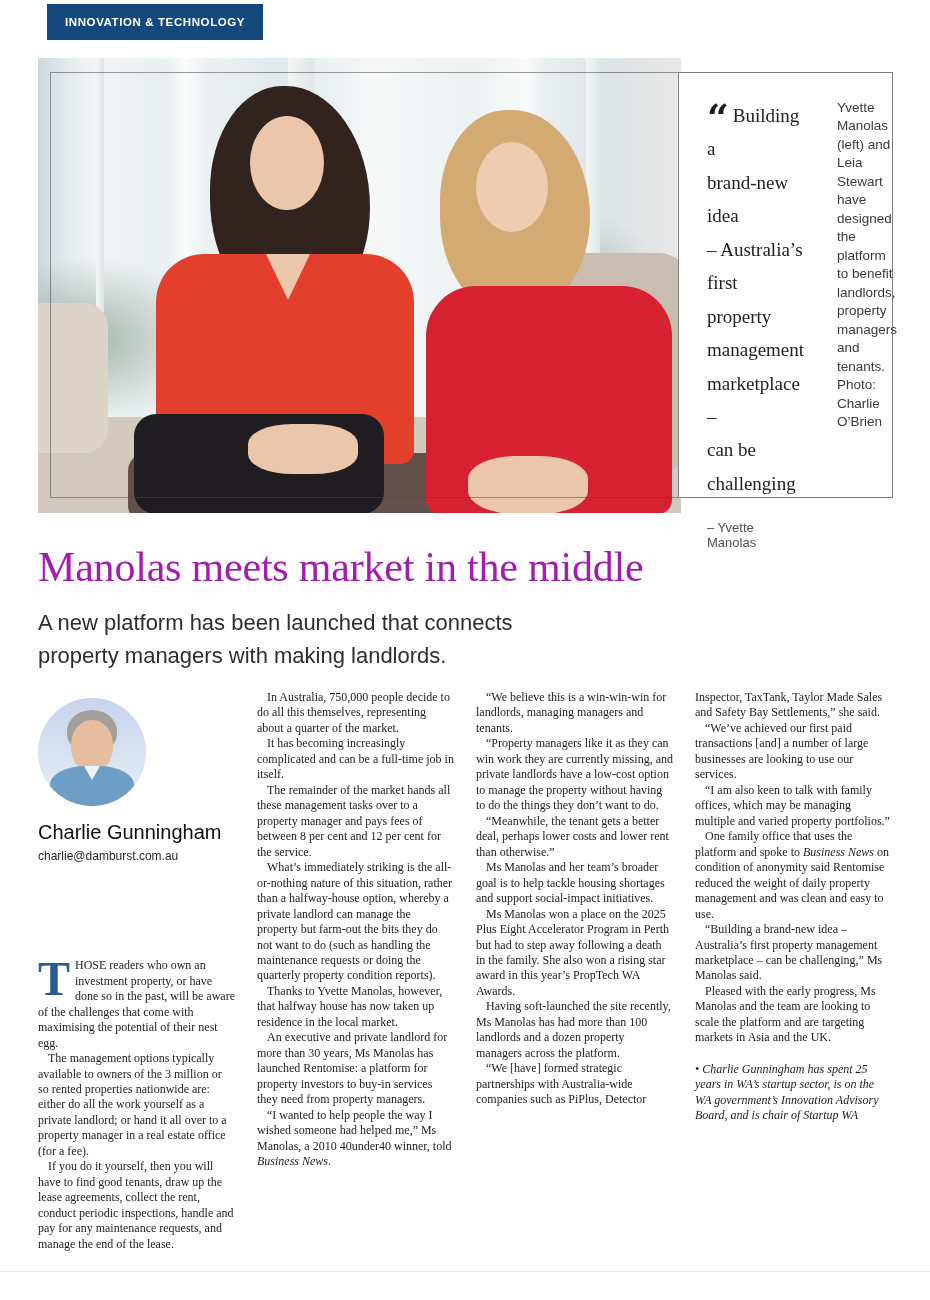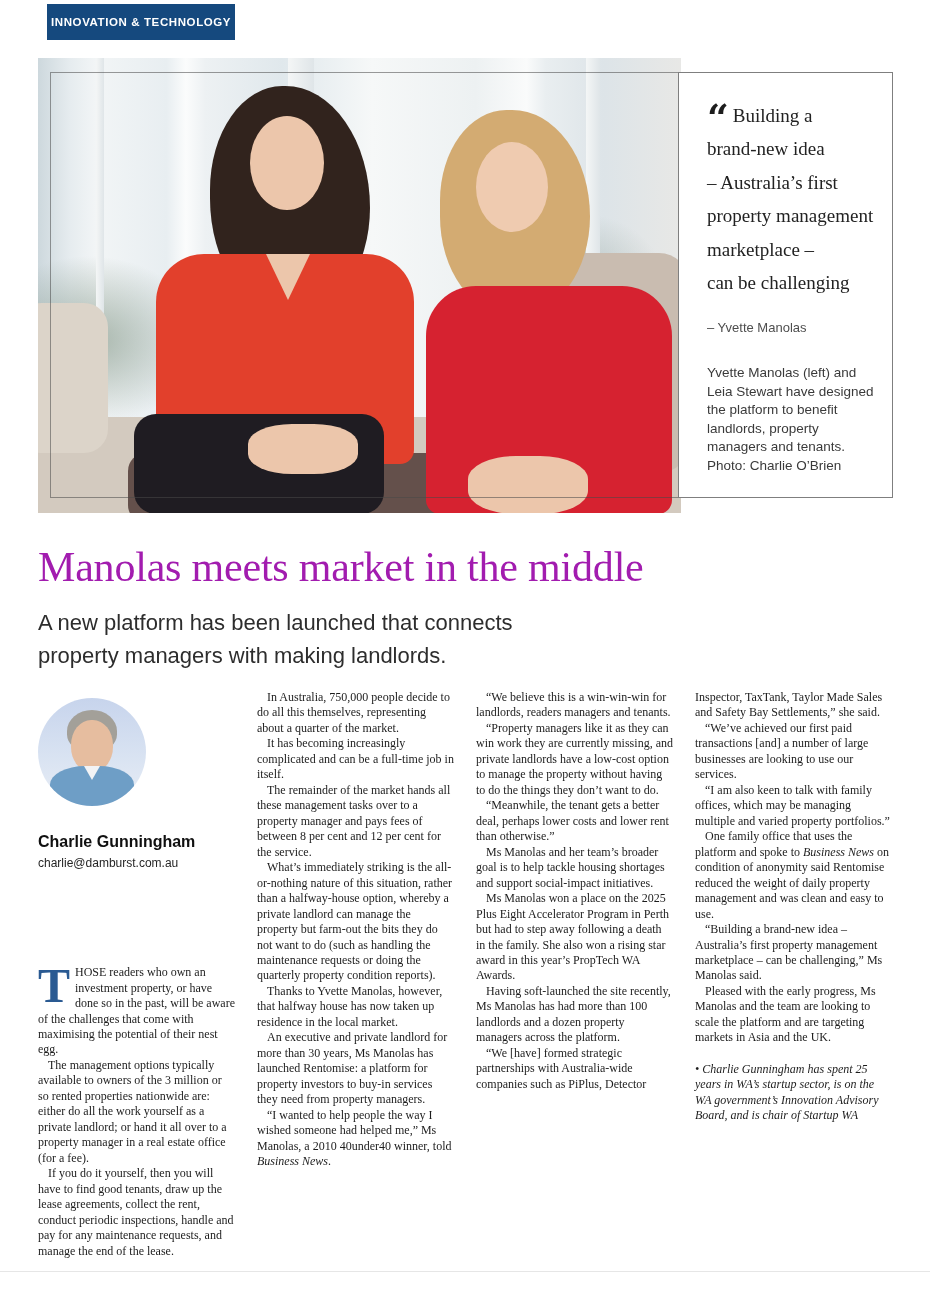--- a/index.html
+++ b/index.html
@@ -6,21 +6,21 @@
   body{
     width:930px;height:1300px;position:relative;background:#fff;
     font-family:"Liberation Serif","DejaVu Serif",serif;color:#1c1c1c;
     overflow:hidden;
   }
 
   
   .banner{
     position:absolute;left:47px;top:4px;background:#15497e;color:#fff;
     font-family:"Liberation Sans","DejaVu Sans",sans-serif;font-weight:bold;
-    font-size:11.5px;letter-spacing:.6px;padding:12px 4px;
+    font-size:11.5px;letter-spacing:.6px;padding:12px 18px;
   }
 
   
   .photo-wrap{position:absolute;left:38px;top:58px;width:855px;height:455px;}
   .photo{position:absolute;left:0;top:0;width:643px;height:455px;overflow:hidden;
     background:
       radial-gradient(ellipse 160px 120px at 8% 62%, rgba(104,128,108,.55), transparent 70%),
       radial-gradient(ellipse 120px 90px at 84% 48%, rgba(120,138,122,.35), transparent 70%),
       linear-gradient(90deg,#cdd8dd 0,#e6ecef 5%,#f2f5f6 9%,#e8eef1 20%,#fbfcfc 23%,#edf1f3 26%,#e0e8ec 38%,#f6f8f8 52%,#edf1f2 68%,#fafbfb 76%,#e9eef0 79%,#dde4e8 88%,#e8e8e6 100%);
   }
@@ -38,27 +38,27 @@
   .p2-face{position:absolute;left:438px;top:84px;width:72px;height:90px;background:#efcbb0;border-radius:50%;}
   .p2-top{position:absolute;left:388px;top:228px;width:246px;height:228px;background:#d62230;border-radius:50px 50px 14px 14px;}
   .hands{position:absolute;left:430px;top:398px;width:120px;height:58px;background:#ecc6ab;border-radius:40%;}
   .hands2{position:absolute;left:210px;top:366px;width:110px;height:50px;background:#ecc6ab;border-radius:40%;}
   .photo-frame{position:absolute;left:12px;top:14px;right:1px;bottom:15px;border:1px solid rgba(72,72,72,.55);pointer-events:none;}
 
   
   .qbox{
     position:absolute;left:640px;top:14px;right:0;bottom:15px;background:#fff;
     border:1px solid #7f7f7f;box-sizing:border-box;padding:26px 18px 22px 28px;
-    display:flex;flex-direction:column;justify-content:space-between;
+    display:flex;flex-direction:row;justify-content:space-between;
   }
   .quote{font-size:19px;line-height:1.76;color:#222;white-space:pre-line;}
   .qmark{font-family:"DejaVu Serif",serif;font-weight:bold;font-size:38px;color:#1d1d1d;
     vertical-align:-9px;margin-right:7px;letter-spacing:-3px;line-height:0;}
   .attr{font-family:"Liberation Sans","DejaVu Sans",sans-serif;font-size:13px;color:#4e4e4e;margin-top:20px;}
-  .cap{font-family:"Liberation Sans","DejaVu Sans",sans-serif;font-size:13.5px;line-height:1.37;color:#3a3a3a;}
+  .cap{font-family:"Liberation Sans","DejaVu Sans",sans-serif;font-size:13.5px;line-height:1.37;color:#3a3a3a;margin-left:33px;}
 
   
   .headline{position:absolute;left:38px;top:543px;width:820px;font-size:42px;letter-spacing:-.2px;color:#a21caf;}
   .subhead{position:absolute;left:38px;top:606px;width:500px;
     font-family:"Liberation Sans","DejaVu Sans",sans-serif;font-size:22px;line-height:1.5;color:#2d2d2d;}
 
   
   .cols{position:absolute;left:38px;top:690px;width:855px;display:grid;
     grid-template-columns:repeat(4,197px);column-gap:22px;
     font-size:12px;line-height:1.29;color:#1c1c1c;}
@@ -70,21 +70,21 @@
     font-size:48px;line-height:38px;color:#2a5a92;margin:2px 5px 0 0;}
 
   
   .author{margin:8px 0 94px 0;}
   .avatar{width:108px;height:108px;border-radius:50%;position:relative;overflow:hidden;
     background:linear-gradient(180deg,#c7d4ec 0%,#d9e3f2 55%,#e8edf5 100%);}
   .av-hair{position:absolute;left:29px;top:12px;width:50px;height:42px;background:#a3a099;border-radius:50% 50% 42% 42%;}
   .av-face{position:absolute;left:33px;top:22px;width:42px;height:52px;background:#e6bd9f;border-radius:48%;}
   .av-shirt{position:absolute;left:12px;top:68px;width:84px;height:44px;background:#6e9ec6;border-radius:42% 42% 0 0;}
   .av-collar{position:absolute;left:46px;top:68px;width:16px;height:14px;background:#f2f3f5;clip-path:polygon(0 0,100% 0,50% 100%);}
-  .author-name{font-family:"Liberation Sans","DejaVu Sans",sans-serif;font-weight:bold;font-size:16px;color:#101010;margin-top:26px;}
+  .author-name{font-family:"Liberation Sans","DejaVu Sans",sans-serif;font-weight:normal;font-size:20px;color:#101010;margin-top:14px;}
   .author-email{font-family:"Liberation Sans","DejaVu Sans",sans-serif;font-size:12px;color:#262626;margin-top:3px;text-decoration:none;display:block;}
 
   
   .footrule{position:absolute;left:0;top:1271px;width:930px;border-top:1px solid #e6e6e6;}
   .footer{position:absolute;left:47px;top:1352px;font-family:"Liberation Sans","DejaVu Sans",sans-serif;font-size:10.5px;color:#1b1b1b;}
   .footer b{font-weight:bold;}
   .footer .date{color:#6b6b6b;margin-left:10px;font-weight:normal;}
 </style>
 </head>
 <body>
@@ -153,21 +153,21 @@
   <div>
       <p class="para ind"><span class="">In Australia, 750,000 people decide to do all this themselves, representing about a quarter of the market.</span></p>
       <p class="para ind"><span class="">It has becoming increasingly complicated and can be a full-time job in itself.</span></p>
       <p class="para ind"><span class="">The remainder of the market hands all these management tasks over to a property manager and pays fees of between 8 per cent and 12 per cent for the service.</span></p>
       <p class="para ind"><span class="">What’s immediately striking is the all-or-nothing nature of this situation, rather than a halfway-house option, whereby a private landlord can manage the property but farm-out the bits they do not want to do (such as handling the maintenance requests or doing the quarterly property condition reports).</span></p>
       <p class="para ind"><span class="">Thanks to Yvette Manolas, however, that halfway house has now taken up residence in the local market.</span></p>
       <p class="para ind"><span class="">An executive and private landlord for more than 30 years, Ms Manolas has launched Rentomise: a platform for property investors to buy-in services they need from property managers.</span></p>
       <p class="para ind"><span class="">“I wanted to help people the way I wished someone had helped me,” Ms Manolas, a 2010 40under40 winner, told </span><span class="it">Business News</span><span class="">.</span></p>
     </div>
   <div>
-      <p class="para ind"><span class="">“We believe this is a win-win-win for landlords, readers managers and tenants.</span></p>
+      <p class="para ind"><span class="">“We believe this is a win-win-win for landlords, managing managers and tenants.</span></p>
       <p class="para ind"><span class="">“Property managers like it as they can win work they are currently missing, and private landlords have a low-cost option to manage the property without having to do the things they don’t want to do.</span></p>
       <p class="para ind"><span class="">“Meanwhile, the tenant gets a better deal, perhaps lower costs and lower rent than otherwise.”</span></p>
       <p class="para ind"><span class="">Ms Manolas and her team’s broader goal is to help tackle housing shortages and support social-impact initiatives.</span></p>
       <p class="para ind"><span class="">Ms Manolas won a place on the 2025 Plus Eight Accelerator Program in Perth but had to step away following a death in the family. She also won a rising star award in this year’s PropTech WA Awards.</span></p>
       <p class="para ind"><span class="">Having soft-launched the site recently, Ms Manolas has had more than 100 landlords and a dozen property managers across the platform.</span></p>
       <p class="para ind"><span class="">“We [have] formed strategic partnerships with Australia-wide companies such as PiPlus, Detector</span></p>
     </div>
   <div>
       <p class="para"><span class="">Inspector, TaxTank, Taylor Made Sales and Safety Bay Settlements,” she said.</span></p>
       <p class="para ind"><span class="">“We’ve achieved our first paid transactions [and] a number of large businesses are looking to use our services.</span></p>

